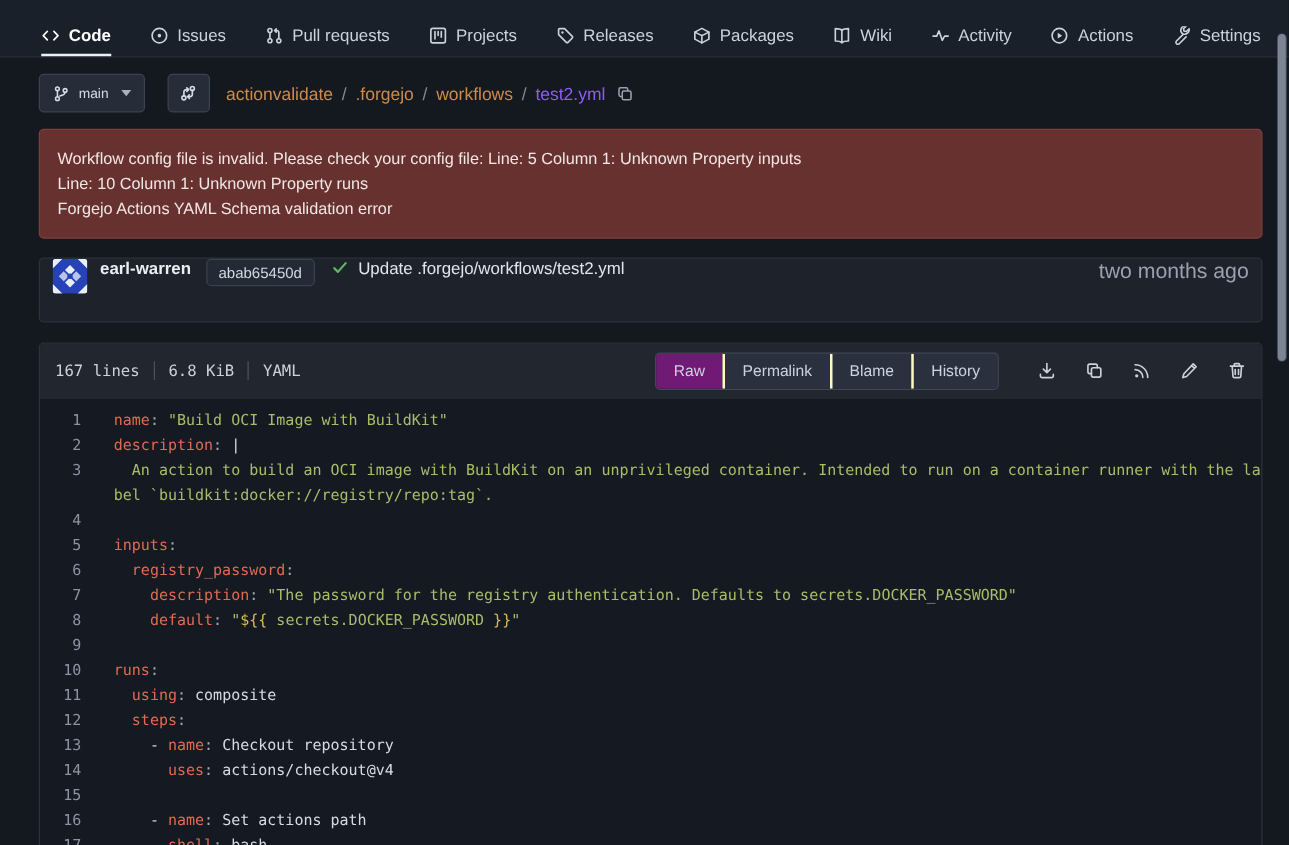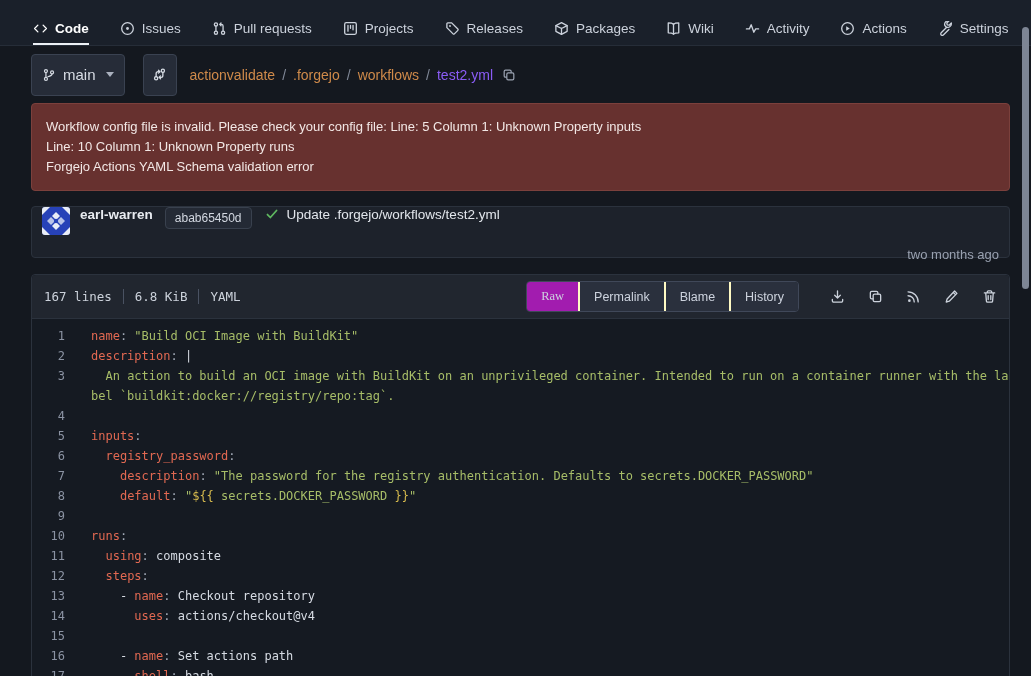--- a/index.html
+++ b/index.html
@@ -26,21 +26,21 @@
   .nicon { display:flex; align-items:center; }
   .nicon svg { width:15px; height:15px; stroke:currentColor; fill:none; stroke-width:1.4; stroke-linecap:round; stroke-linejoin:round; }
 
   
   .page { padding:0 21px 0 25px; }
 
   
   .toolbar { display:flex; align-items:center; margin:13px 0 0 6px; height:31px; }
   .btn {
     background:#262c38; border:1px solid #3a4251; border-radius:4px; color:#d7dce4;
-    display:flex; align-items:center; height:42px; cursor:pointer; font-size:15px;
+    display:flex; align-items:center; height:31px; cursor:pointer; font-size:11px;
     font-family:"Liberation Sans", sans-serif;
   }
   .branch-btn { padding:0 10px; gap:7px; }
   .branch-btn svg { width:14px; height:14px; stroke:currentColor; fill:none; stroke-width:1.4; stroke-linecap:round; }
   .caret { width:0; height:0; border-left:4px solid transparent; border-right:4px solid transparent; border-top:5px solid #aab1be; margin-left:3px; }
   .icon-btn { width:34px; justify-content:center; margin-left:18px; }
   .icon-btn svg { width:15px; height:15px; stroke:currentColor; fill:none; stroke-width:1.4; stroke-linecap:round; stroke-linejoin:round; }
   .breadcrumb { margin-left:13px; font-size:14px; display:flex; align-items:center; }
   .crumb-link { color:#cf8a4a; cursor:pointer; }
   .crumb-sep { color:#818998; margin:0 7px; }
@@ -61,36 +61,36 @@
   }
   .avatar { width:28px; height:28px; border-radius:3px; overflow:hidden; flex:0 0 28px; cursor:pointer; }
   .author { font-weight:bold; color:#e9ecf1; margin-left:10px; cursor:pointer; }
   .sha {
     font-family:Liberation Sans, sans-serif; font-size:12px; color:#d3d8e1;
     background:#242a35; border:1px solid #39414e; border-radius:4px; padding:3px 9px; margin-left:12px; cursor:pointer;
   }
   .commit-check { margin-left:13px; display:flex; cursor:pointer; }
   .commit-check svg { width:14px; height:14px; stroke:#5fb860; fill:none; stroke-width:2; stroke-linecap:round; stroke-linejoin:round; }
   .commit-msg { margin-left:8px; color:#e2e6ec; cursor:pointer; }
-  .commit-age { margin-left:auto; color:#99a1b0; font-size:13px;margin-top:40px; }
+  .commit-age { margin-left:auto; color:#99a1b0; font-size:17px; }
 
   
   .file-box { margin:16px 0 0 6px; border:1px solid #2b323d; border-radius:4px 4px 0 0; background:#151a22; }
   .file-head {
     background:#21262f; border-bottom:1px solid #2b323d; border-radius:4px 4px 0 0;
     height:44px; display:flex; align-items:center; padding:0 12px;
   }
   .file-info { display:flex; align-items:center; font-family:"DejaVu Sans Mono", monospace; font-size:12.5px; color:#ccd2db; }
   .fdiv { width:1px; height:15px; background:#4a5262; margin:0 11px; }
   .btn-group { margin-left:auto; display:flex; border:1px solid #404859; border-radius:4px; overflow:hidden; }
   .btn-group button {
     background:#2a303d; border:none; border-left:2px solid #fef9c3; color:#cdd3de;
     font-size:12.5px; padding:7px 14px; cursor:pointer; font-family:"Liberation Sans", sans-serif;
   }
-  .btn-group button:first-child { border-left:none; background:#a21caf;font-family:Liberation Serif, serif; }
+  .btn-group button:first-child { border-left:none; background:#701a75; }
   .file-actions { display:flex; align-items:center; margin-left:8px; }
   .fa-icon { margin-left:23px; display:flex; cursor:pointer; color:#ccd2dc; }
   .fa-icon svg { width:15px; height:15px; stroke:currentColor; fill:none; stroke-width:1.4; stroke-linecap:round; stroke-linejoin:round; }
 
   
   .code-wrap { padding:7px 0 0 0; font-family:"DejaVu Sans Mono", monospace; font-size:12px; }
   .code-row { display:flex; line-height:20px; }
   .ln { flex:0 0 33px; text-align:right; color:#8b93a3; cursor:pointer; user-select:none; }
   .lc { flex:1; padding-left:26px; white-space:pre-wrap; word-break:break-all; min-height:20px; color:#d6dbe3; }
   .tok-key { color:#e26952; }

